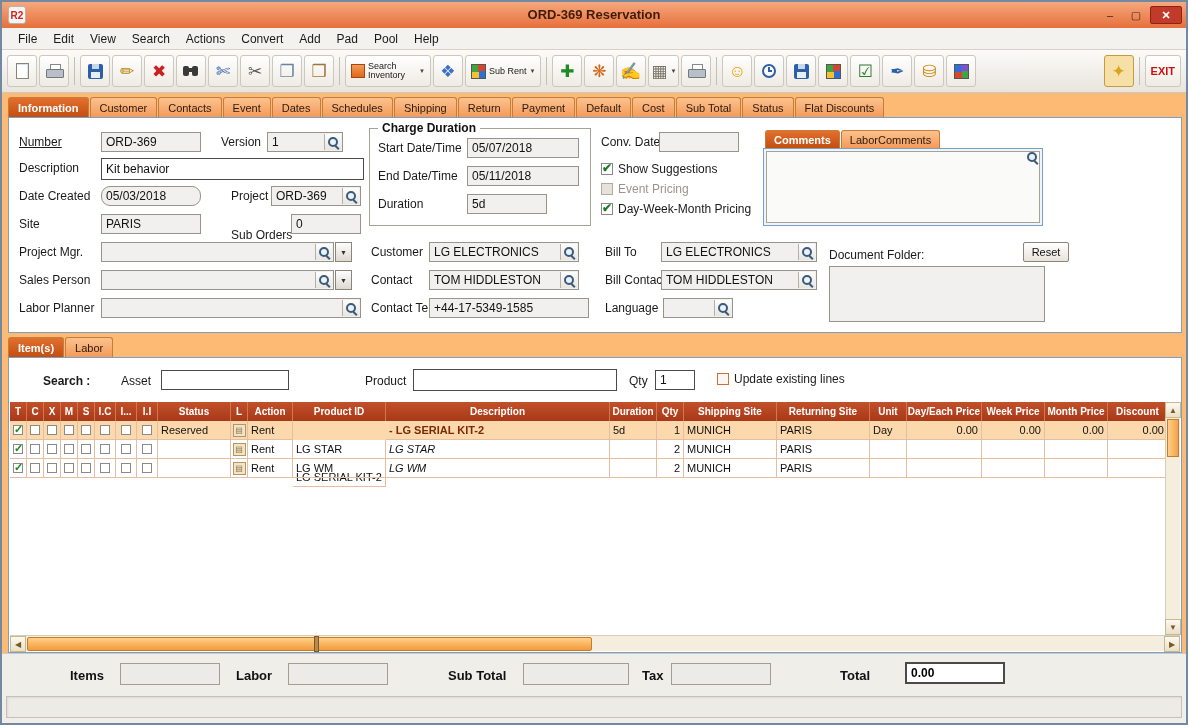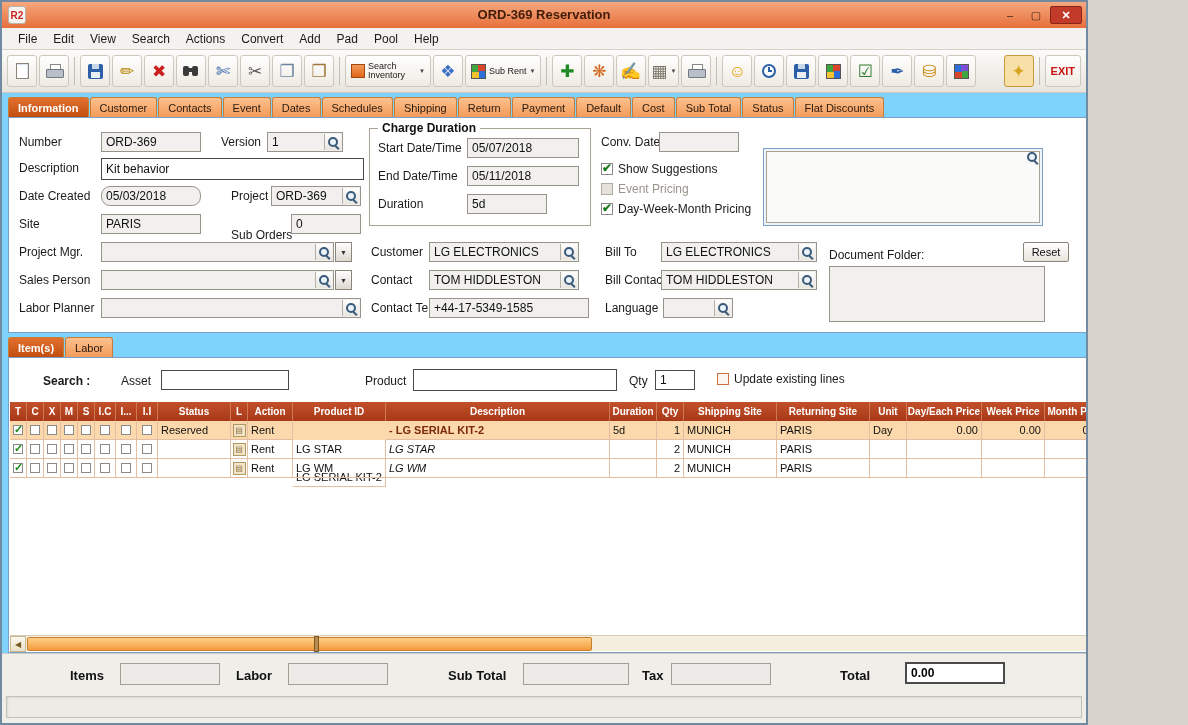--- a/index.html
+++ b/index.html
@@ -1,17 +1,17 @@
 <!DOCTYPE html>
 <html><head>
 <meta charset="utf-8">
 <style>
   * { margin:0; padding:0; box-sizing:border-box; }
   body { font-family:"Liberation Sans", sans-serif; background:#D8D4CC; }
-  .window { position:relative; width:1088px; height:725px; border:2px solid #7189A1; background:#7dd3fc; overflow:hidden; }
+  .window { position:relative; width:1188px; height:725px; border:2px solid #7189A1; background:#fdba74; overflow:hidden; }
 
   
   .titlebar { position:absolute; left:0; top:0; right:0; height:26px;
     background:linear-gradient(#F5A87E,#E76F3C); }
   .app-icon { position:absolute; left:6px; top:4px; width:18px; height:18px; background:#F6F4F0;
     border:1px solid #B8B4AC; border-radius:3px; color:#CC2222; font-weight:bold; font-size:10px;
     display:flex; align-items:center; justify-content:center; }
   .title-text { position:absolute; left:0; right:0; top:5px; text-align:center; font-size:13px;
     font-weight:bold; color:#401C08; }
   .win-btns { position:absolute; right:4px; top:4px; display:flex; gap:2px; }
@@ -280,21 +280,21 @@
       <div class="tab">Payment</div>
       <div class="tab">Default</div>
       <div class="tab">Cost</div>
       <div class="tab">Sub Total</div>
       <div class="tab">Status</div>
       <div class="tab">Flat Discounts</div>
     </div>
 
   <div class="panel" style="left:6px; top:115px; width:1174px; height:216px;">
 
-    <span class="lbl" style="left:10px; top:17px;">Number</span>
+    <span class="lbl" style="left:10px; top:17px;text-decoration:underline;">Number</span>
     <div class="fld" style="left:92px; top:14px; width:100px;">ORD-369</div>
 
     <span class="lbl" style="left:212px; top:17px;">Version</span>
     <div class="fld withmag" style="left:258px; top:14px; width:76px;">
       <span class="fldtext">1</span>
       <span class="magbtn">
           <span class="mag"></span>
         </span>
     </div>
 
@@ -406,20 +406,24 @@
     <div class="fld" style="left:420px; top:180px; width:160px;">+44-17-5349-1585</div>
 
     <span class="lbl" style="left:596px; top:183px;">Language</span>
     <div class="fld withmag" style="left:654px; top:180px; width:70px;">
       <span class="fldtext"></span>
       <span class="magbtn">
           <span class="mag"></span>
         </span>
     </div>
 
+    <div class="tabbar" style="left:756px; top:10px; height:20px;">
+        <div class="tab small active">Comments</div>
+        <div class="tab small">LaborComments</div>
+      </div>
     <div class="comments-box" style="left:754px; top:30px; width:280px; height:78px;">
       <div class="comments-inner"></div>
       <span class="mag comments-mag"></span>
     </div>
 
     <span class="lbl" style="left:820px; top:130px;">Document Folder:</span>
     <div class="btn" style="left:1014px; top:124px; width:46px; height:20px;">Reset</div>
     <div class="docfolder-box" style="left:820px; top:148px; width:216px; height:56px;"></div>
   </div>
 

